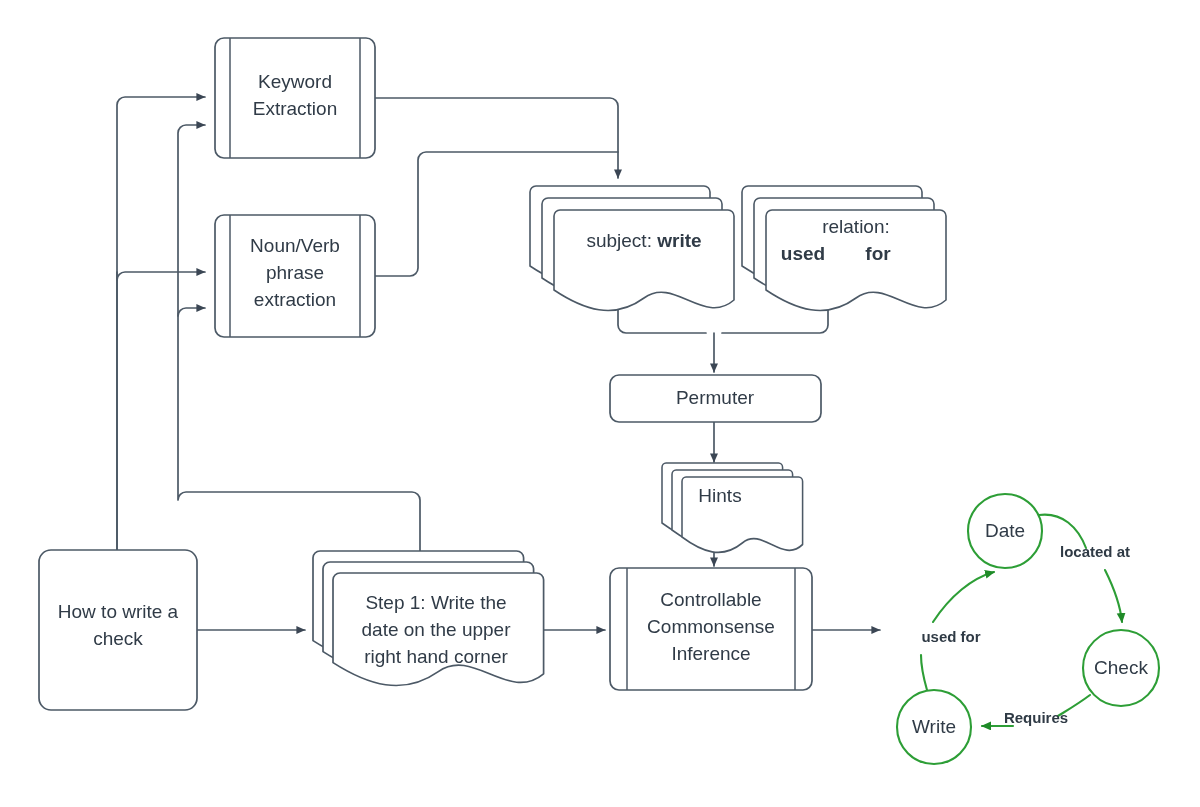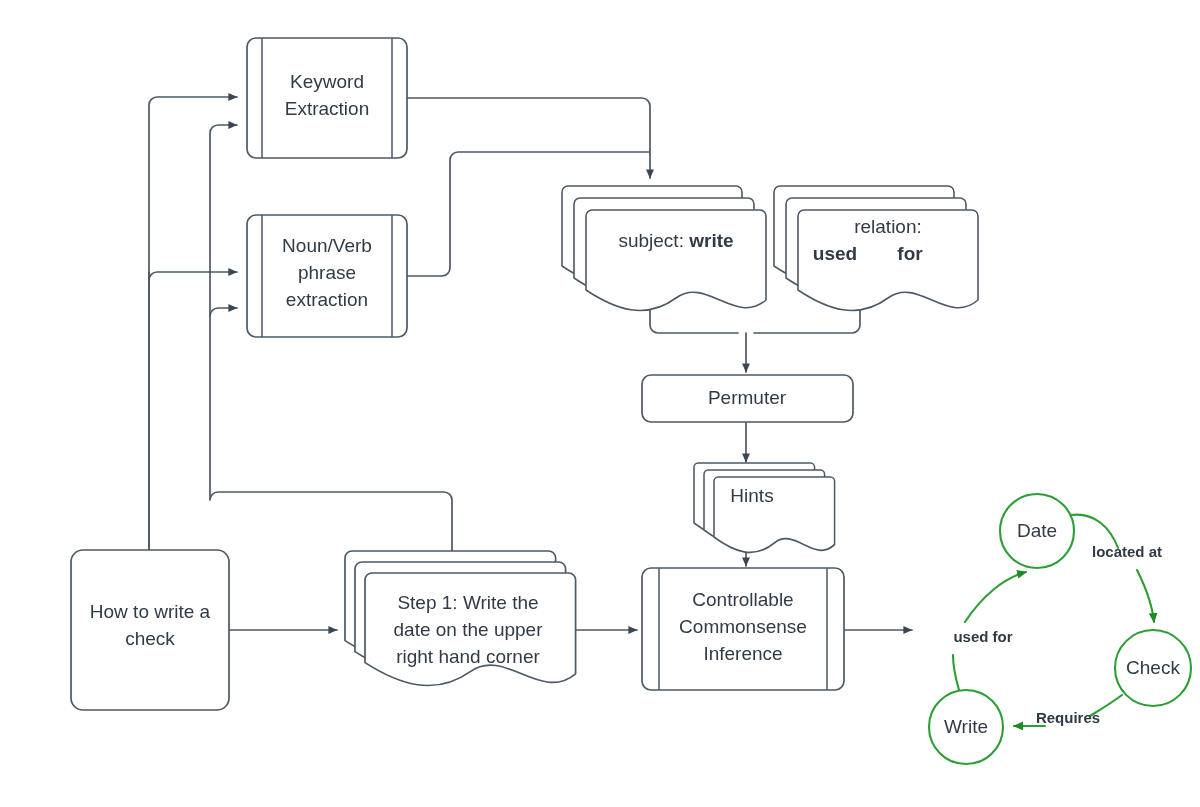--- a/index.html
+++ b/index.html
@@ -11,21 +11,20 @@
     width: 1200px;
     height: 807px;
     font-family: "Liberation Sans", sans-serif;
     overflow: hidden;
   }
   #canvas {
     position: relative;
     width: 1029px;
     height: 807px;
     background: #ffffff;
-    margin-left: 32px;
   }
   svg#diagram {
     display: block;
     width: 1200px;
     height: 807px;
   }
   .shape-fill { fill: #ffffff; }
   .node-text {
     font-family: "Liberation Sans", sans-serif;
     font-size: 19px;

